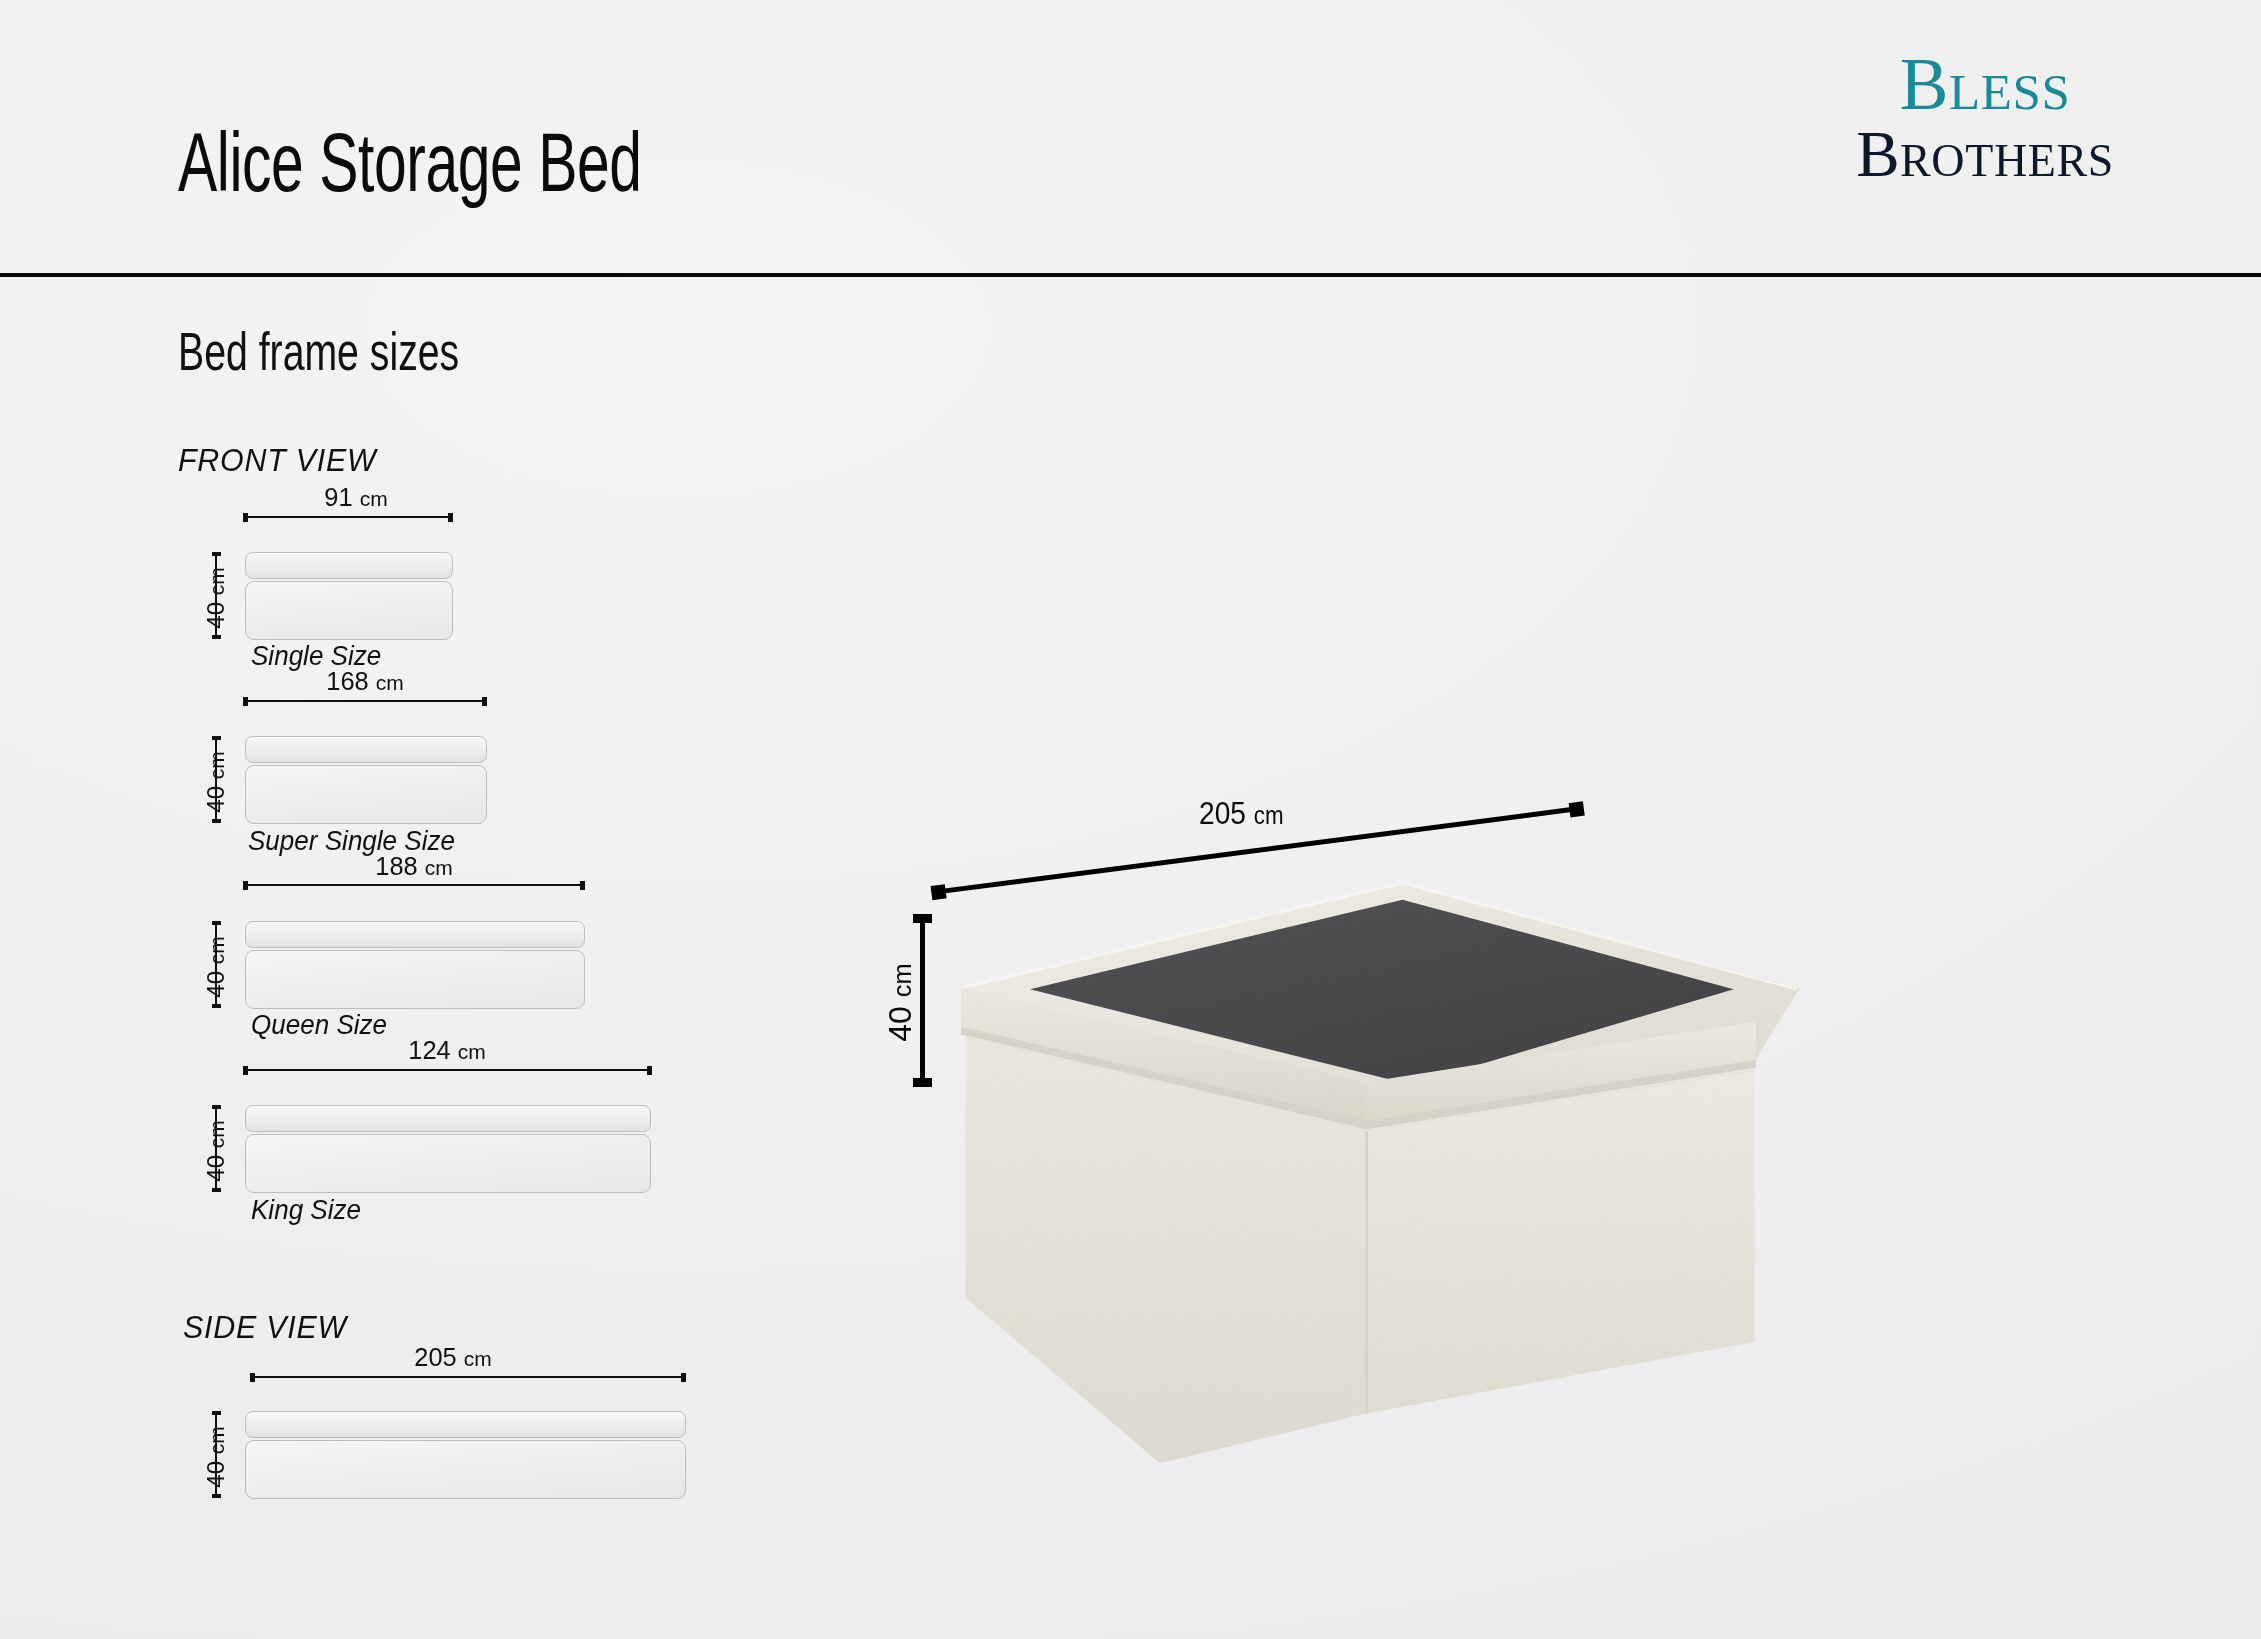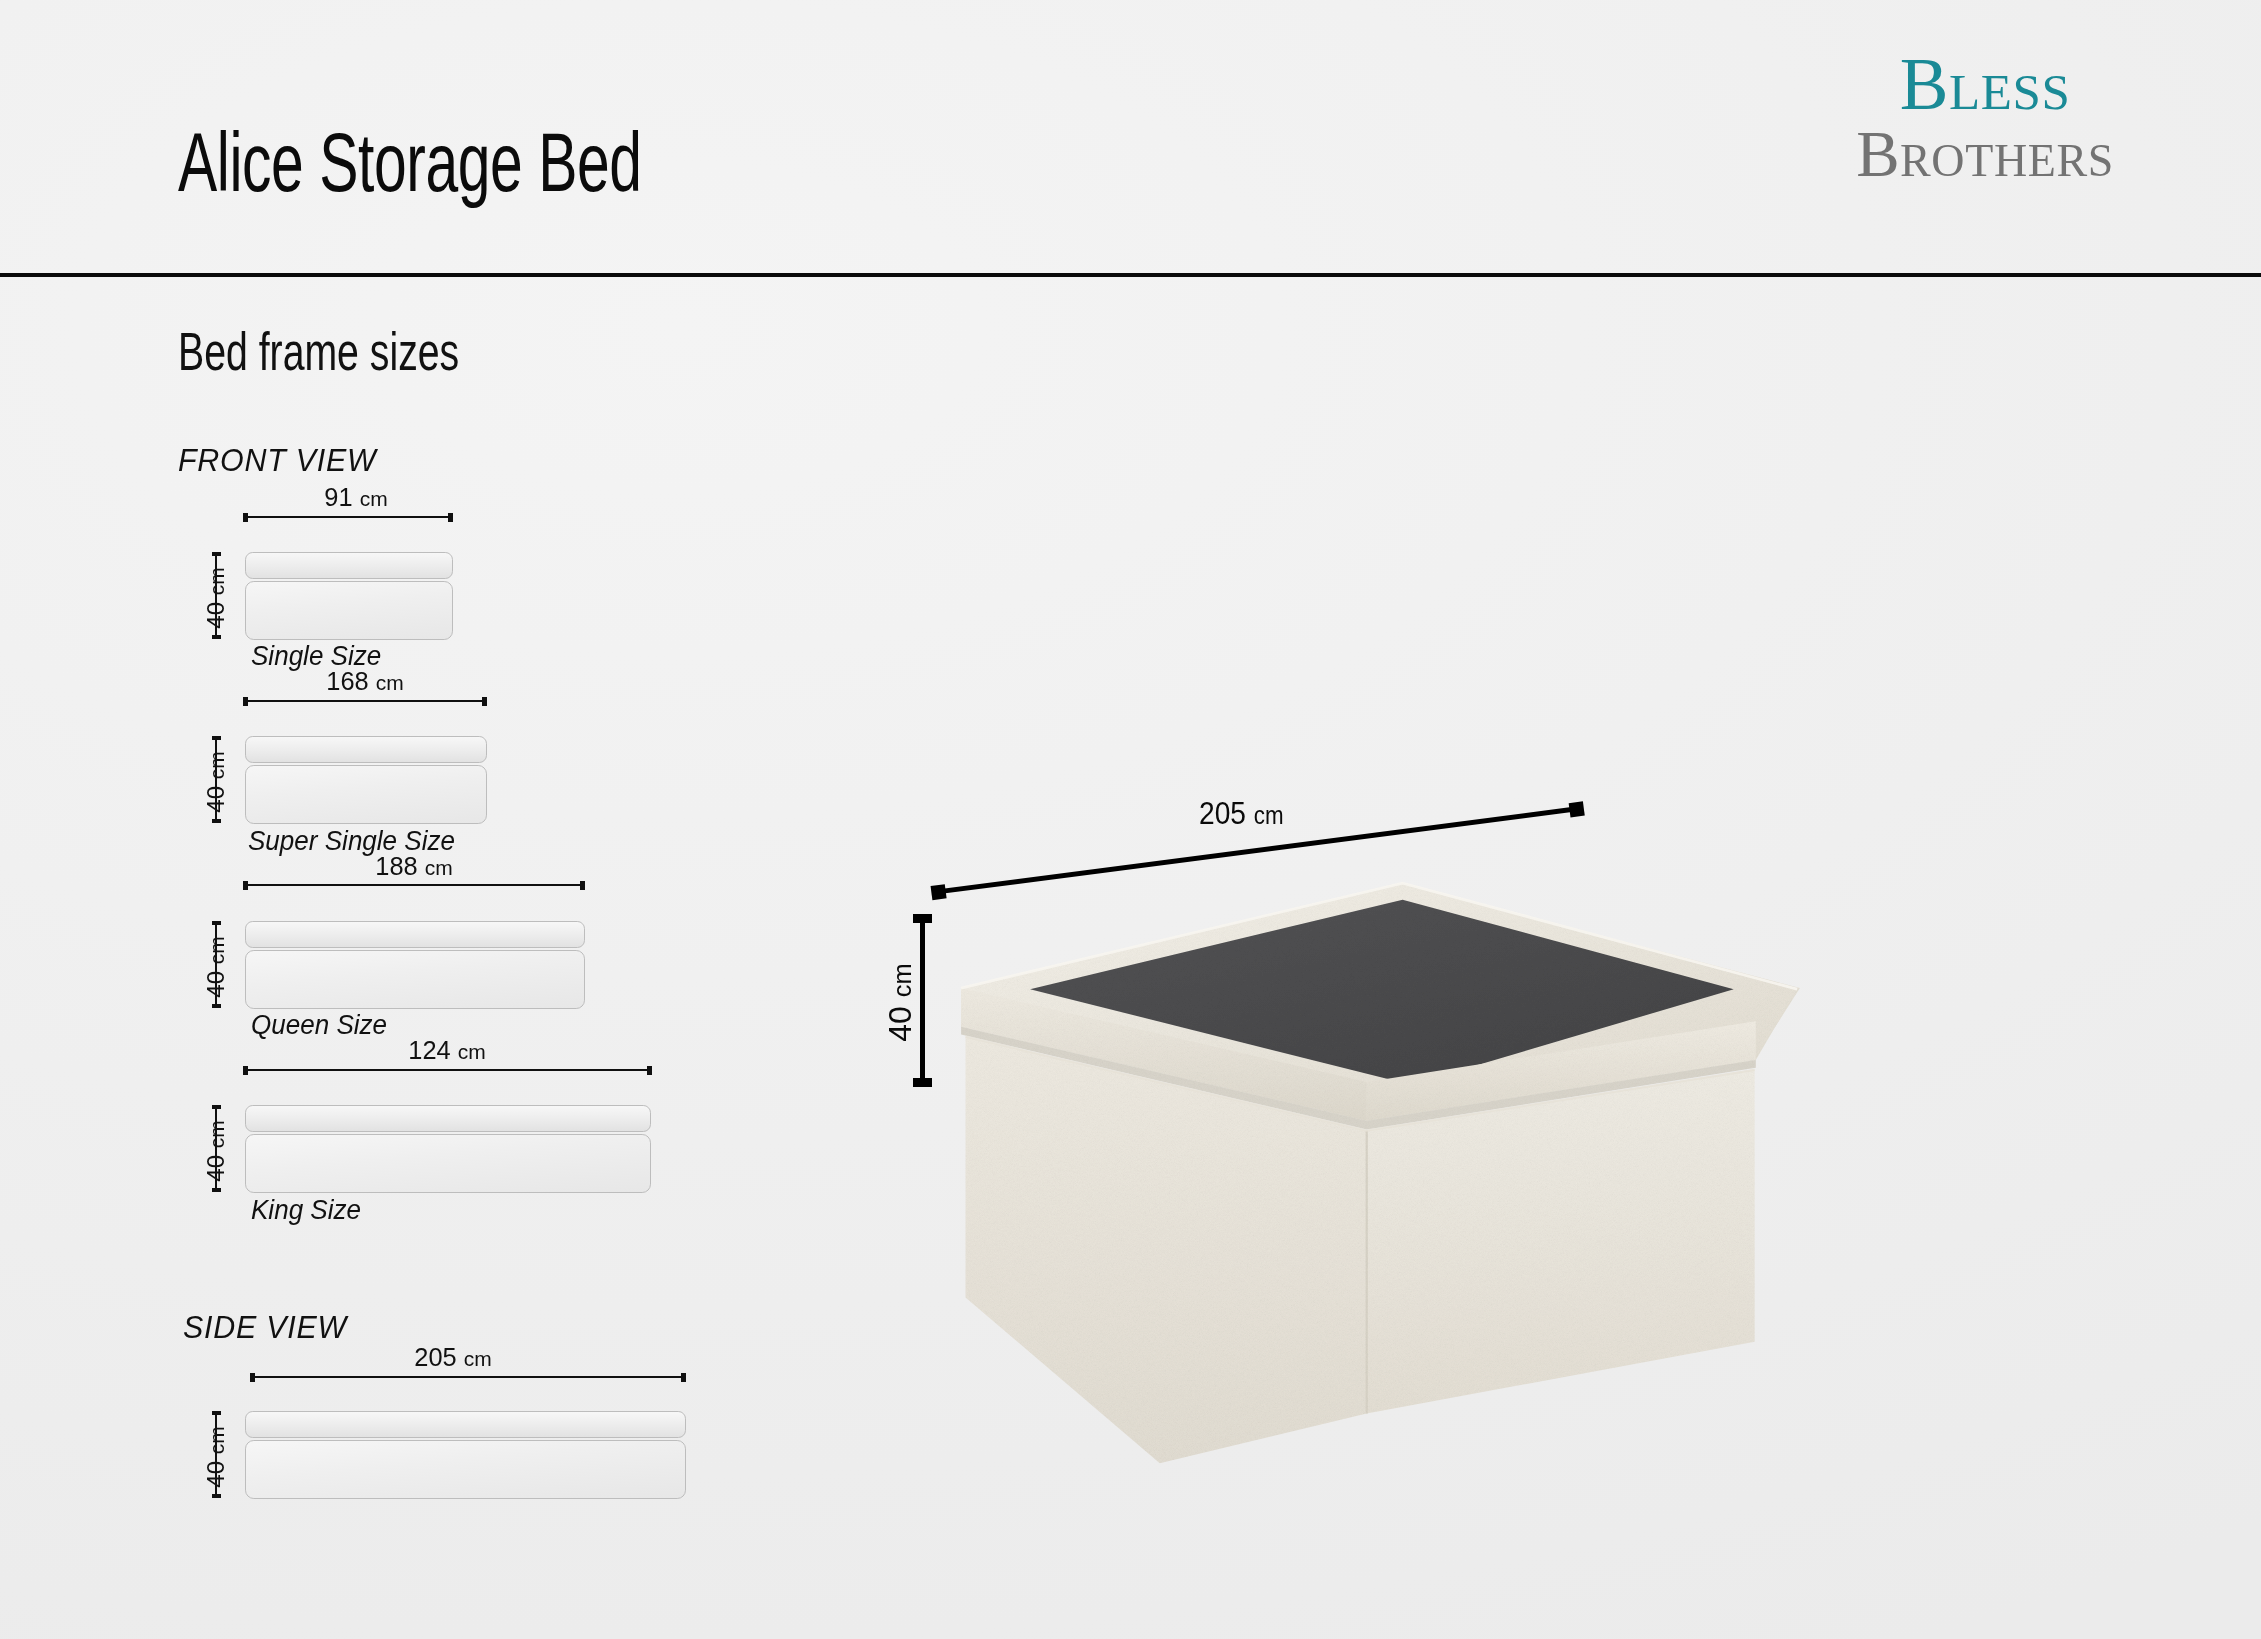--- a/index.html
+++ b/index.html
@@ -21,21 +21,21 @@
     transform:scaleX(0.70);transform-origin:left center;
     font-weight:400;color:#0b0b0b;white-space:nowrap;
   }
   #logo{position:absolute;right:105px;top:50px;width:342px;text-align:center;}
   .logo-line{
     font-family:"Liberation Serif", serif;
     font-weight:400;letter-spacing:0.6px;line-height:0.96;
     white-space:nowrap;display:block;
   }
   #logo-bless{font-size:73px;color:#1a8a96;font-variant:small-caps;}
-  #logo-brothers{font-size:65px;color:#737373;font-variant:small-caps;margin-top:3.3px;}
+  #logo-brothers{font-size:65px;color:#0f172a;font-variant:small-caps;margin-top:3.3px;}
   #header-rule{
     position:absolute;left:0;top:273px;width:2261px;height:3.9px;background:#0a0a0a;
   }
 
   
   #section-heading{
     position:absolute;left:178px;top:325px;
     font-size:53px;line-height:1;
     font-family:"Liberation Sans Narrow","Liberation Sans",sans-serif;
     transform:scaleX(0.74);transform-origin:left center;

